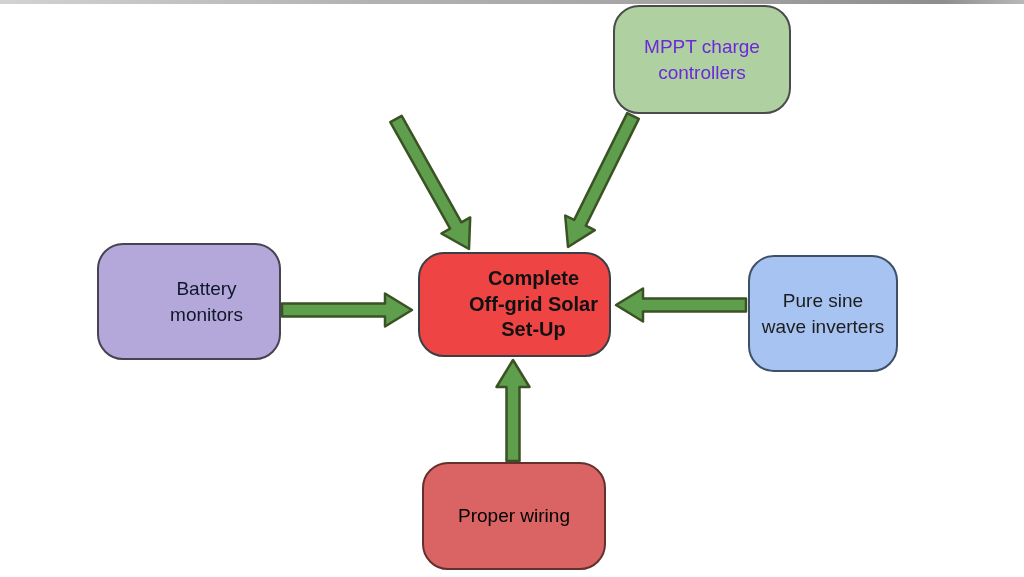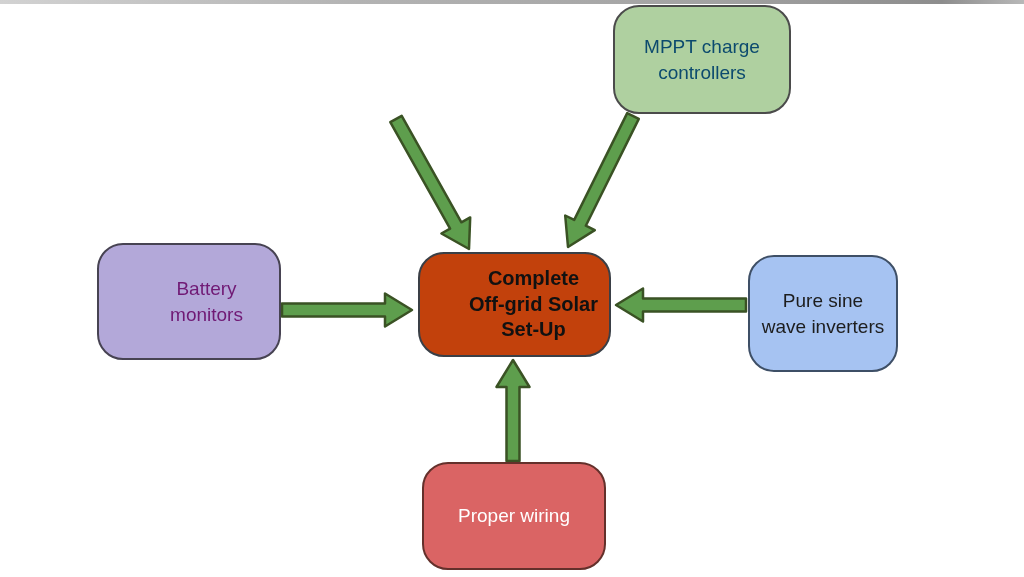--- a/index.html
+++ b/index.html
@@ -56,27 +56,27 @@
 
   <svg id="arrow-layer" viewBox="0 0 1024 577" xmlns="http://www.w3.org/2000/svg">
       <polygon points="390.3,122.2 450.1,228.6 441.4,233.5 469.0,249.0 470.2,217.4 461.4,222.3 401.7,115.8" fill="#5E9E4D" stroke="#3a5224" stroke-width="2.5" stroke-linejoin="round"></polygon>
       <polygon points="627.2,113.1 574.2,219.9 565.2,215.5 568.0,247.0 594.8,230.1 585.8,225.7 638.8,118.9" fill="#5E9E4D" stroke="#3a5224" stroke-width="2.5" stroke-linejoin="round"></polygon>
       <polygon points="282.0,316.5 385.0,316.5 385.0,326.5 412.0,310.0 385.0,293.5 385.0,303.5 282.0,303.5" fill="#5E9E4D" stroke="#3a5224" stroke-width="2.5" stroke-linejoin="round"></polygon>
       <polygon points="746.0,298.5 643.0,298.5 643.0,288.5 616.0,305.0 643.0,321.5 643.0,311.5 746.0,311.5" fill="#5E9E4D" stroke="#3a5224" stroke-width="2.5" stroke-linejoin="round"></polygon>
       <polygon points="519.5,461.0 519.5,387.0 529.5,387.0 513.0,360.0 496.5,387.0 506.5,387.0 506.5,461.0" fill="#5E9E4D" stroke="#3a5224" stroke-width="2.5" stroke-linejoin="round"></polygon>
     </svg>
 
 
-  <div class="node" id="node-mppt" style="background: rgb(175, 208, 160); border-color: rgb(75, 75, 75); color: #0c4a6e;">MPPT charge
+  <div class="node" id="node-mppt" style="background: rgb(175, 208, 160); border-color: rgb(75, 75, 75); color: #6d28d9;">MPPT charge
 controllers</div>
 
-  <div class="node" id="node-monitors" style="background: rgb(179, 168, 217); border-color: rgb(71, 67, 82); color: #701a75; padding-left: 35px;">Battery
+  <div class="node" id="node-monitors" style="background: rgb(179, 168, 217); border-color: rgb(71, 67, 82); color: #0f172a; padding-left: 35px;">Battery
 monitors</div>
 
-  <div class="node" id="node-center" style="background: #c2410c; border-color: rgb(58, 63, 70); color: rgb(17, 17, 17); padding-left: 38px;">Complete
+  <div class="node" id="node-center" style="background: #ef4444; border-color: rgb(58, 63, 70); color: rgb(17, 17, 17); padding-left: 38px;">Complete
 Off-grid Solar
 Set-Up</div>
 
   <div class="node" id="node-inverters" style="background: rgb(166, 195, 242); border-color: rgb(62, 79, 102); color: rgb(29, 29, 29);">Pure sine
 wave inverters</div>
 
-  <div class="node" id="node-wiring" style="background: rgb(218, 100, 100); border-color: rgb(100, 48, 43); color: #ffffff;">Proper wiring</div>
+  <div class="node" id="node-wiring" style="background: rgb(218, 100, 100); border-color: rgb(100, 48, 43); color: #000000;">Proper wiring</div>
 </div>
 
 </body></html>

